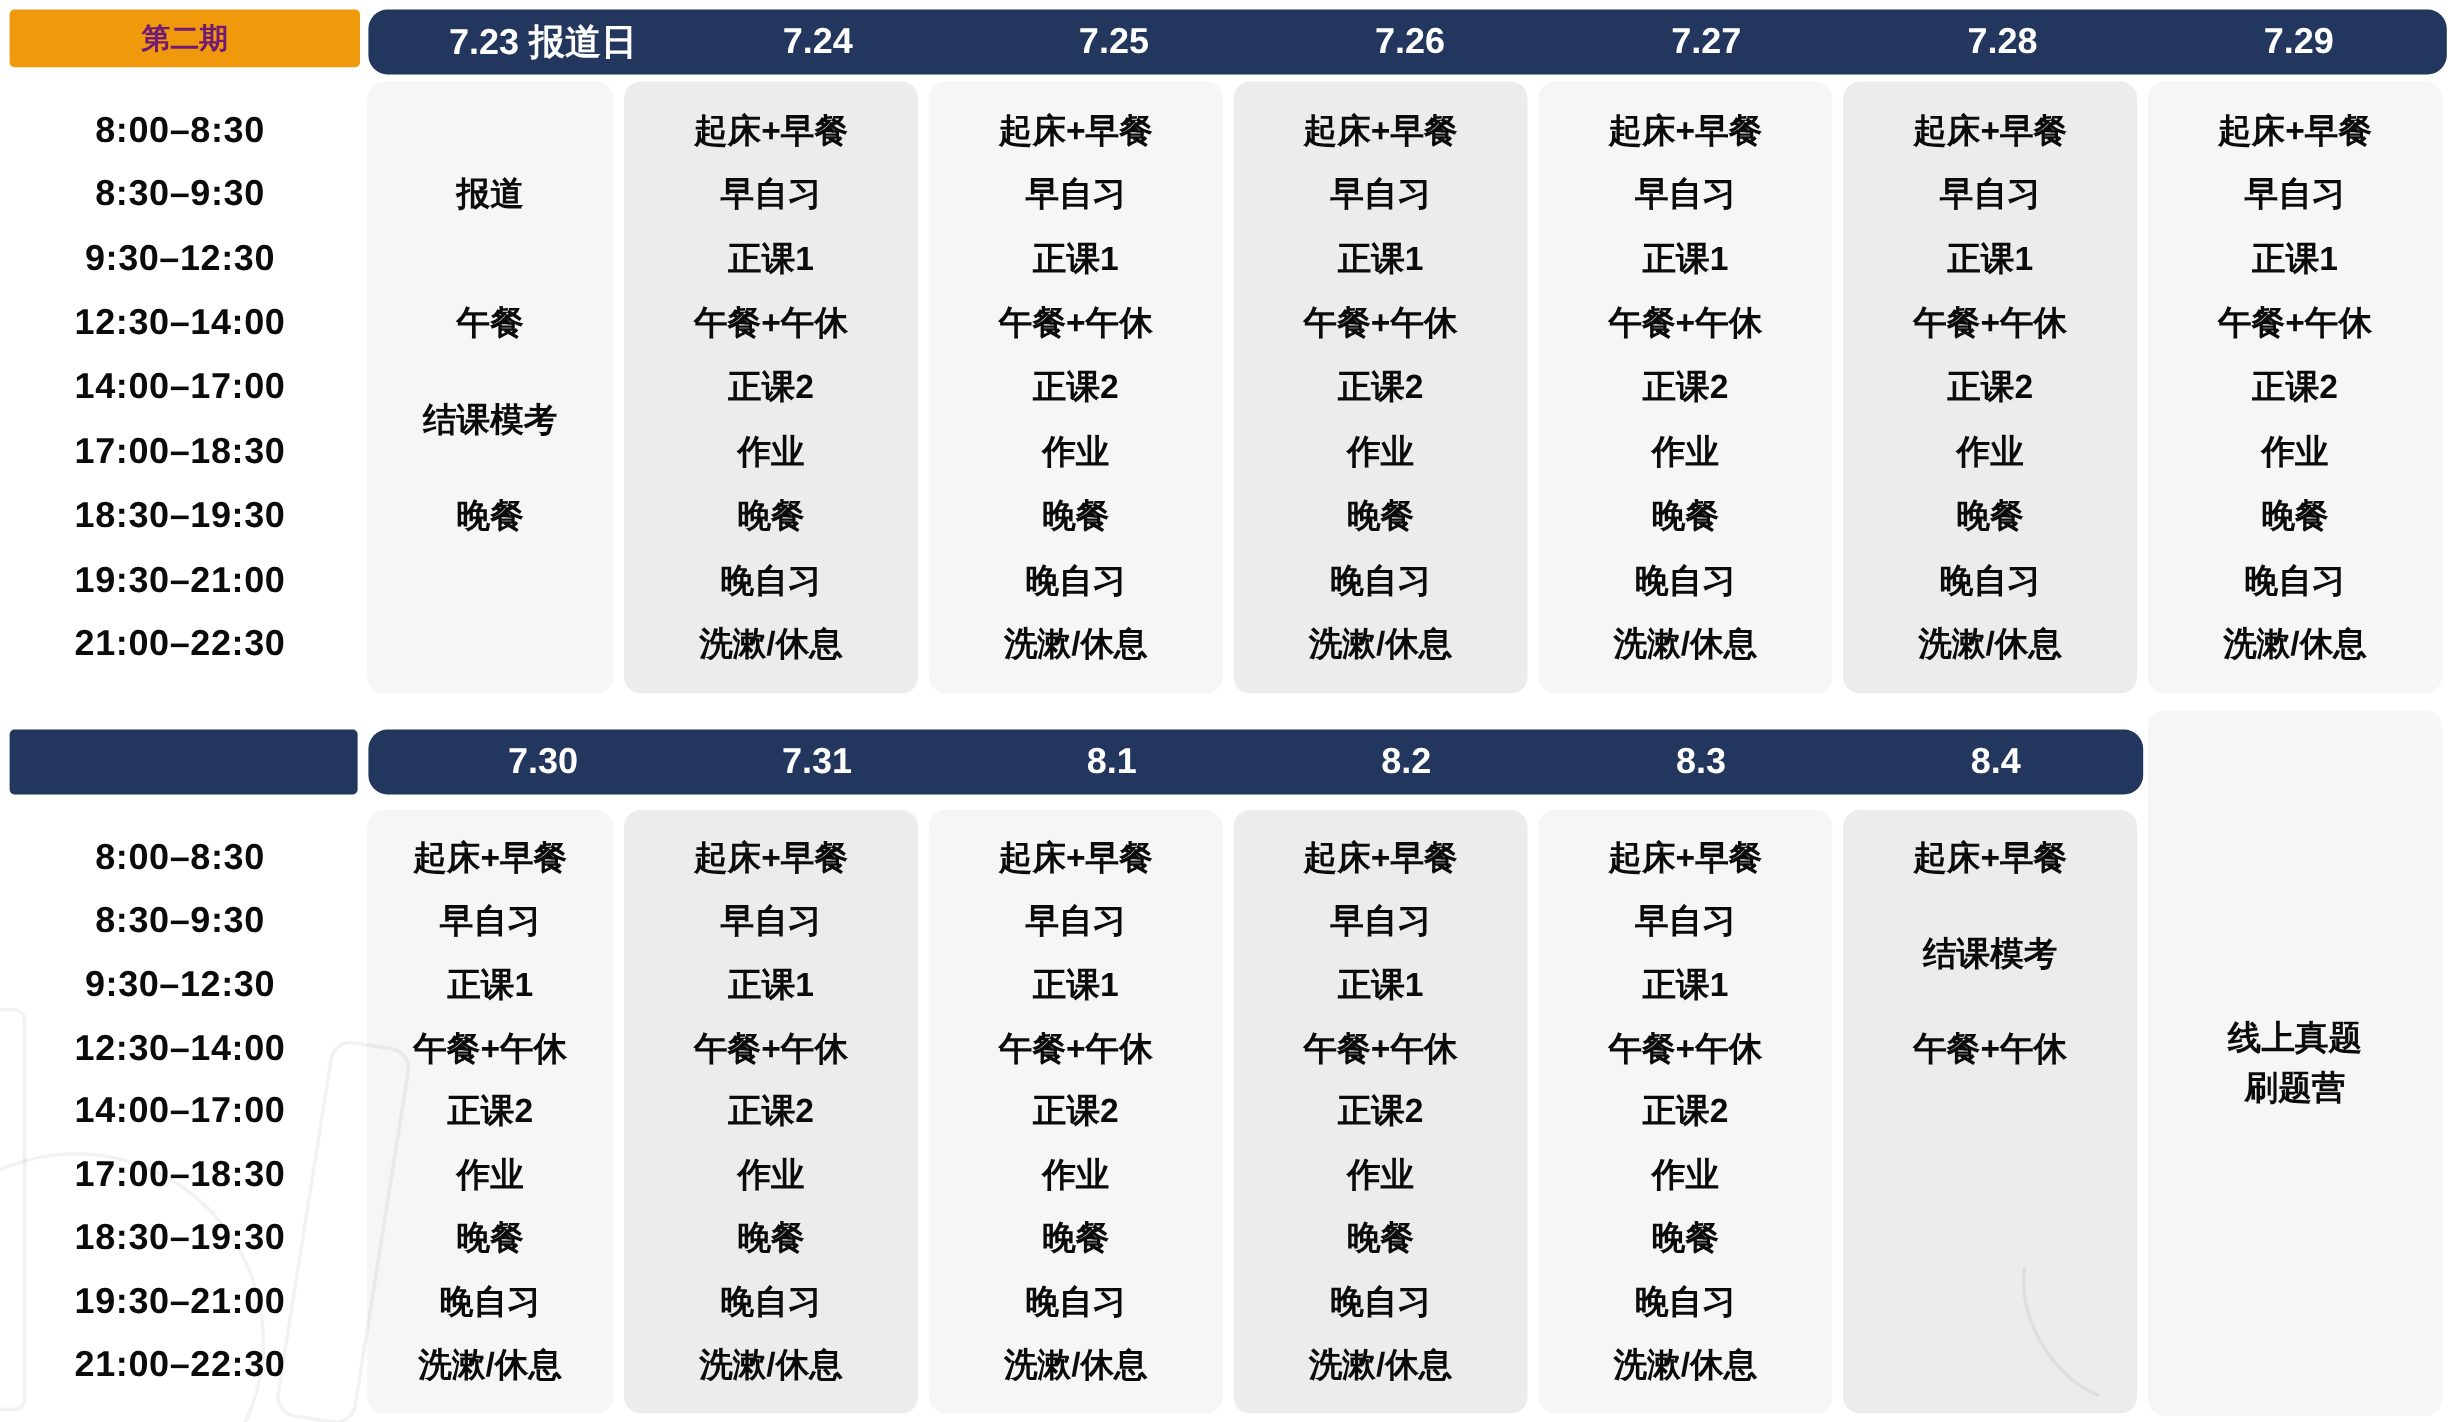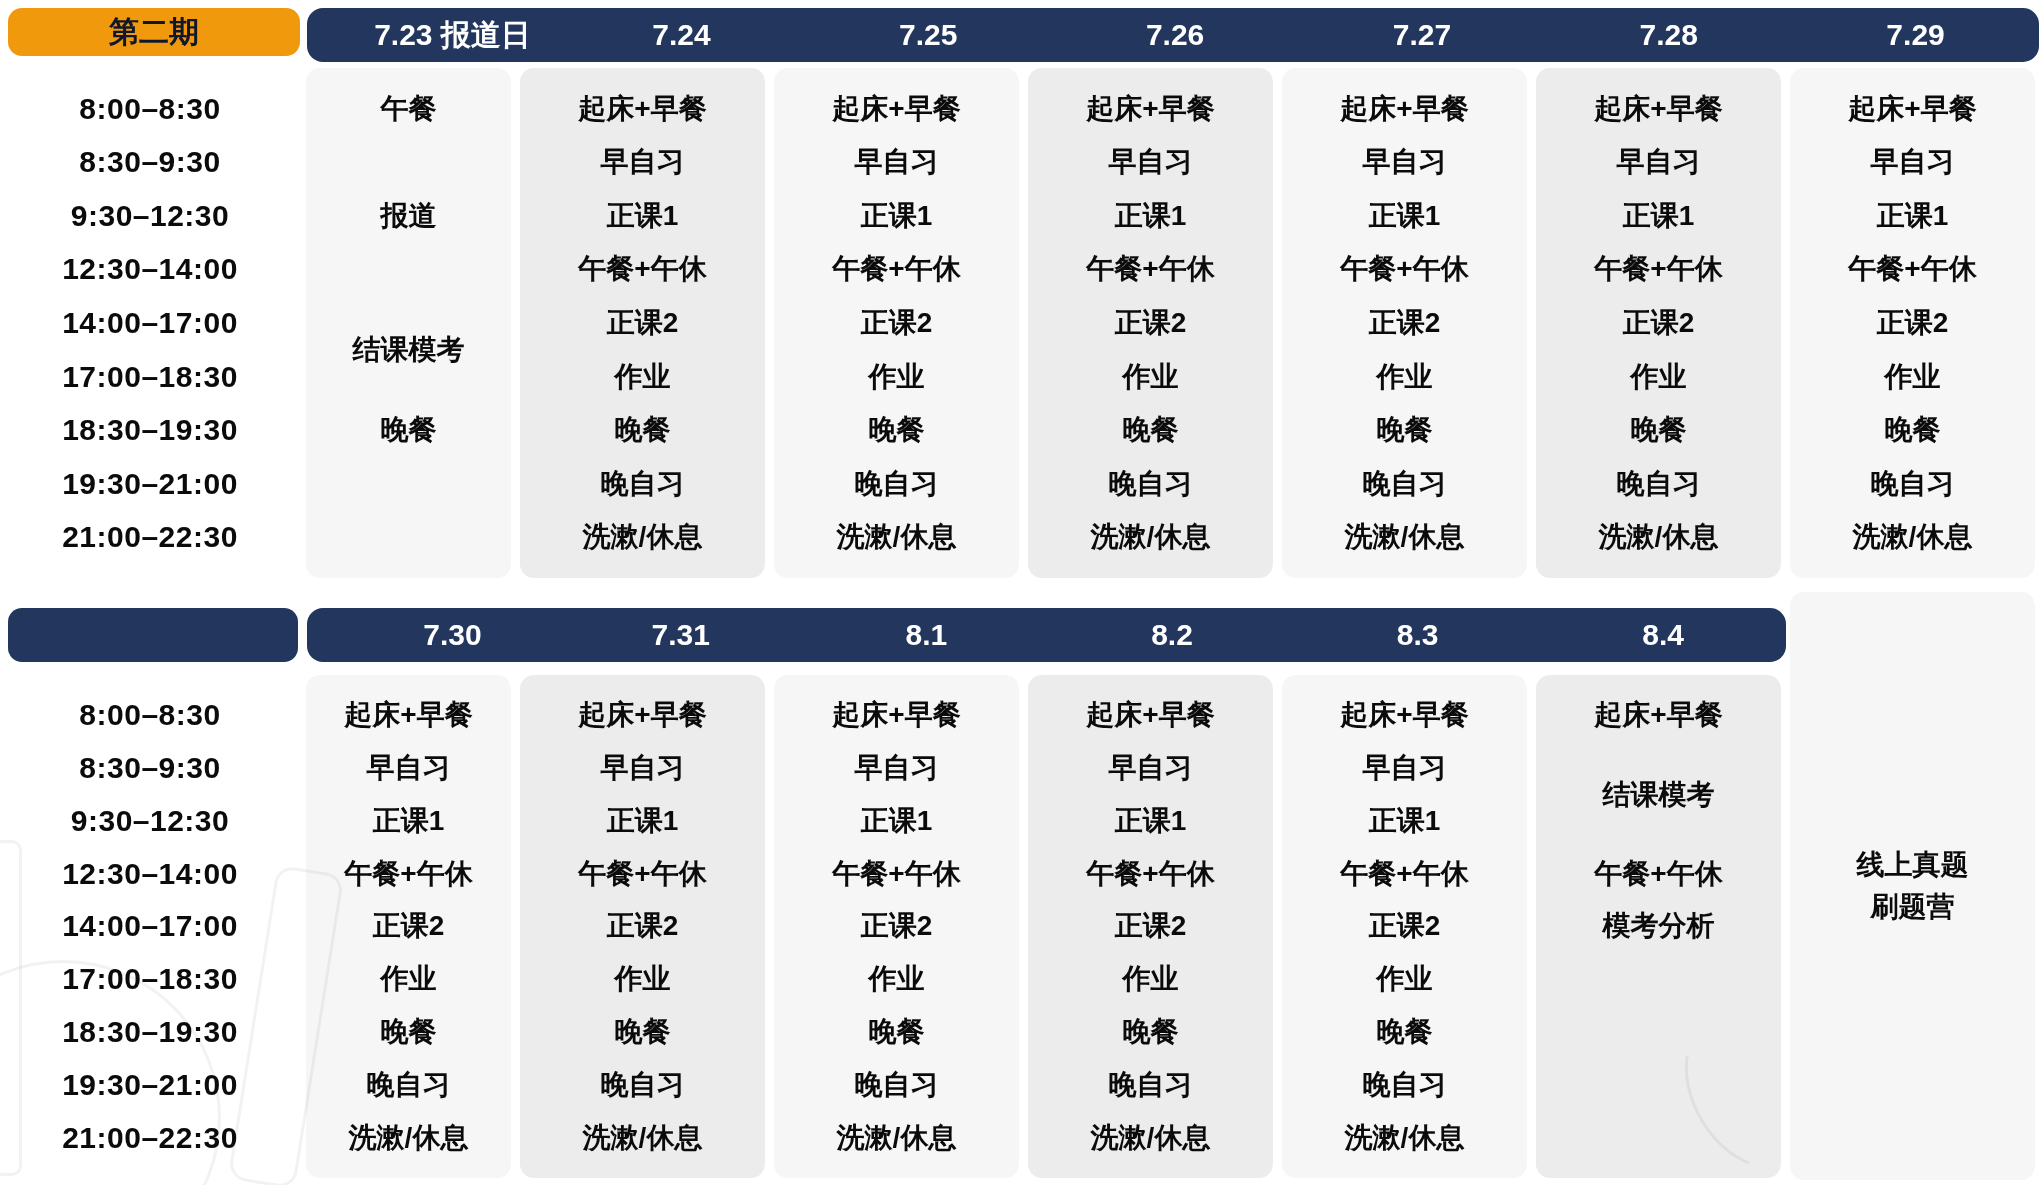--- a/index.html
+++ b/index.html
@@ -2,21 +2,21 @@
 <html><head>
 <meta charset="utf-8">
 <style>
   html,body{margin:0;padding:0;background:#ffffff;}
   .canvas{
     position:relative;width:2044px;height:1185px;background:#fff;overflow:hidden;
     font-family:"Liberation Sans","DejaVu Sans",sans-serif;color:#0b0b0b;
   }
   .badge{
     position:absolute;display:flex;align-items:center;justify-content:center;
-    border-radius:14px;color:#0f172a;font-weight:700;font-size:30px;
+    border-radius:4px;color:#701a75;font-weight:700;font-size:24px;
   }
   .badge.orange{left:8px;top:8px;width:292px;height:48px;background:var(--orange);}
   .badge.navy{left:8px;top:608px;width:290px;height:54px;background:var(--navy);}
   .bar{
     position:absolute;background:var(--navy);border-radius:16px;
     display:flex;align-items:center;color:#fff;font-weight:700;font-size:30px;
   }
   .bar1{left:307px;top:8px;width:1732px;height:54px;}
   .bar2{left:307px;top:608px;width:1479px;height:54px;}
   .date-cell{flex:1;display:flex;align-items:center;justify-content:center;white-space:nowrap;}
@@ -77,22 +77,22 @@
       <div class="time-cell">9:30–12:30</div>
       <div class="time-cell">12:30–14:00</div>
       <div class="time-cell">14:00–17:00</div>
       <div class="time-cell">17:00–18:30</div>
       <div class="time-cell">18:30–19:30</div>
       <div class="time-cell">19:30–21:00</div>
       <div class="time-cell">21:00–22:30</div>
     </div>
   <div class="cols cols1" id="cols1">
       <div class="box narrow light">
+        <div class="cell" style="grid-row: span 3;">报道</div>
         <div class="cell" style="grid-row: span 1;">午餐</div>
-        <div class="cell" style="grid-row: span 3;">报道</div>
         <div class="cell" style="grid-row: span 2;">结课模考</div>
         <div class="cell" style="grid-row: span 1;">晚餐</div>
         <div class="cell" style="grid-row: span 2;"></div>
       </div>
       <div class="box wide dark">
         <div class="cell" style="grid-row: span 1;">起床+早餐</div>
         <div class="cell" style="grid-row: span 1;">早自习</div>
         <div class="cell" style="grid-row: span 1;">正课1</div>
         <div class="cell" style="grid-row: span 1;">午餐+午休</div>
         <div class="cell" style="grid-row: span 1;">正课2</div>
@@ -231,21 +231,20 @@
         <div class="cell" style="grid-row: span 1;">正课2</div>
         <div class="cell" style="grid-row: span 1;">作业</div>
         <div class="cell" style="grid-row: span 1;">晚餐</div>
         <div class="cell" style="grid-row: span 1;">晚自习</div>
         <div class="cell" style="grid-row: span 1;">洗漱/休息</div>
       </div>
       <div class="box wide dark">
         <div class="cell" style="grid-row: span 1;">起床+早餐</div>
         <div class="cell" style="grid-row: span 2;">结课模考</div>
         <div class="cell" style="grid-row: span 1;">午餐+午休</div>
-        <div class="cell" style="grid-row: span 1;">模考分析</div>
       </div>
       <div class="box wide light tall">
         <div class="cell" style="grid-row: span 9;">线上真题
 刷题营</div>
       </div>
     </div>
 
   <div class="wm wm-circle"></div>
   <div class="wm wm-stick"></div>
   <div class="wm wm-edge"></div>

